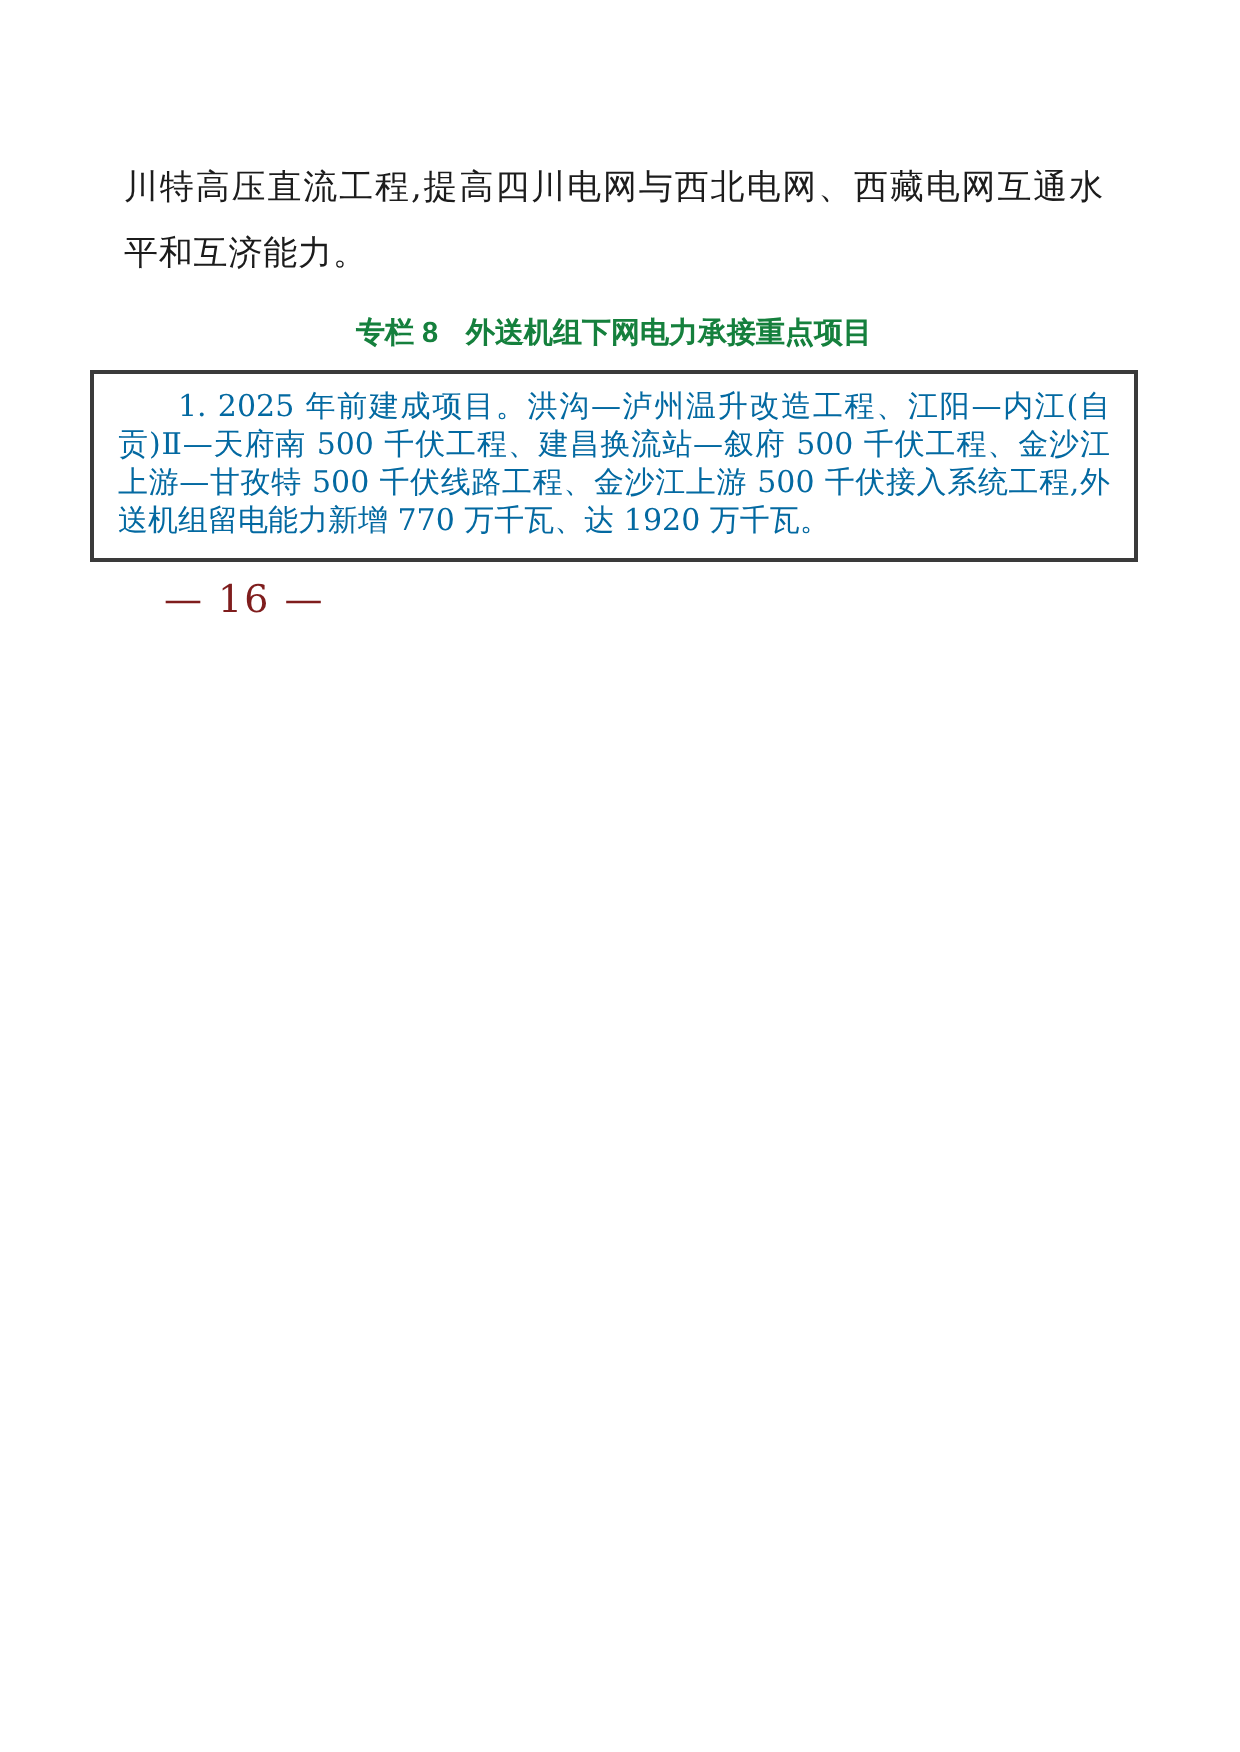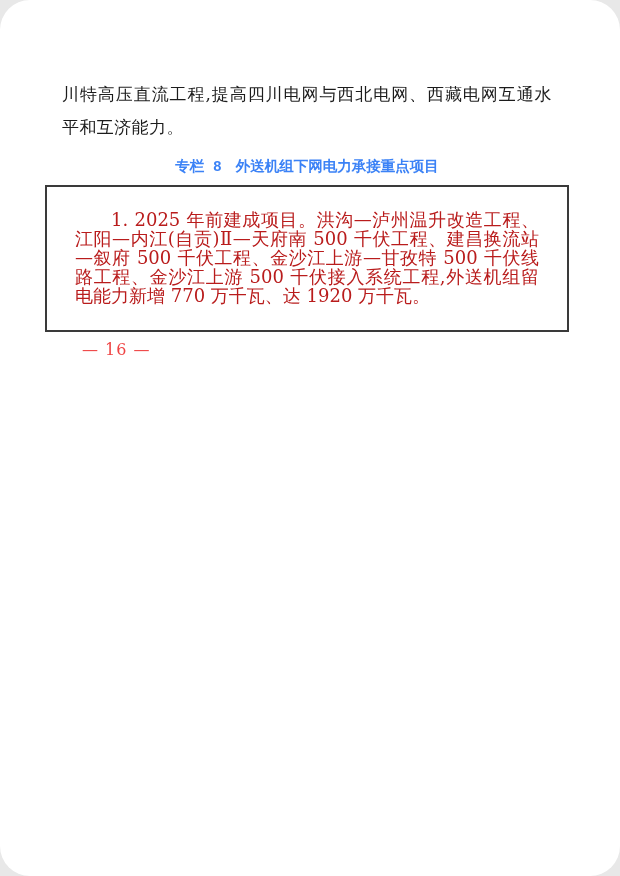--- a/index.html
+++ b/index.html
@@ -7,62 +7,61 @@
     position: relative;
     box-sizing: border-box;
     width: 620px;
     height: 876px;
     margin: 0 auto;
     background: #ffffff;
     padding: 78px 68px 0 62px;
     overflow: hidden;
     font-family: "DejaVu Serif", "Liberation Serif", serif;
     color: #1c1c1c;
-    border-radius: 30px;
   }
   .body-text {
     margin: 0;
     font-size: 17px;
     line-height: 33px;
     text-align: justify;
     text-justify: inter-ideograph;
     letter-spacing: 0.4px;
   }
   .indent { text-indent: 2em; }
   .sec-heading { font-weight: bold; }
   .box-title {
     margin: 13px 0 9px 0;
     text-align: center;
-    font-family: Liberation Mono, monospace;
+    font-family: Liberation Sans, sans-serif;
     font-weight: bold;
     font-size: 14.5px;
-    color: #3b82f6;
+    color: #15803d;
   }
   .box-title .box-label { margin-right: 14px; }
   .project-box {
     margin: 0 -17px;
     border: 2px solid #3a3a3a;
     padding: 7px 12px 9px 12px;
     background: #fff;
   }
   .box-item {
-    margin: 16px;
-    font-size: 18px;
+    margin: 0;
+    font-size: 15px;
     line-height: 19px;
     text-align: justify;
     text-justify: inter-ideograph;
     text-indent: 2em;
-    color: #b91c1c;
+    color: #0369a1;
   }
   .sec5 { margin-top: 14px; }
   .page-footer {
     margin: 8px 0 0 20px;
-    font-size: 16px;
+    font-size: 19px;
     letter-spacing: 1px;
-    color: #ef4444;
+    color: #7f1d1d;
   }
 </style>
 </head>
 <body>
 
 <div class="page">
 
   <p class="body-text">川特高压直流工程,提高四川电网与西北电网、西藏电网互通水平和互济能力。</p>
 
 

